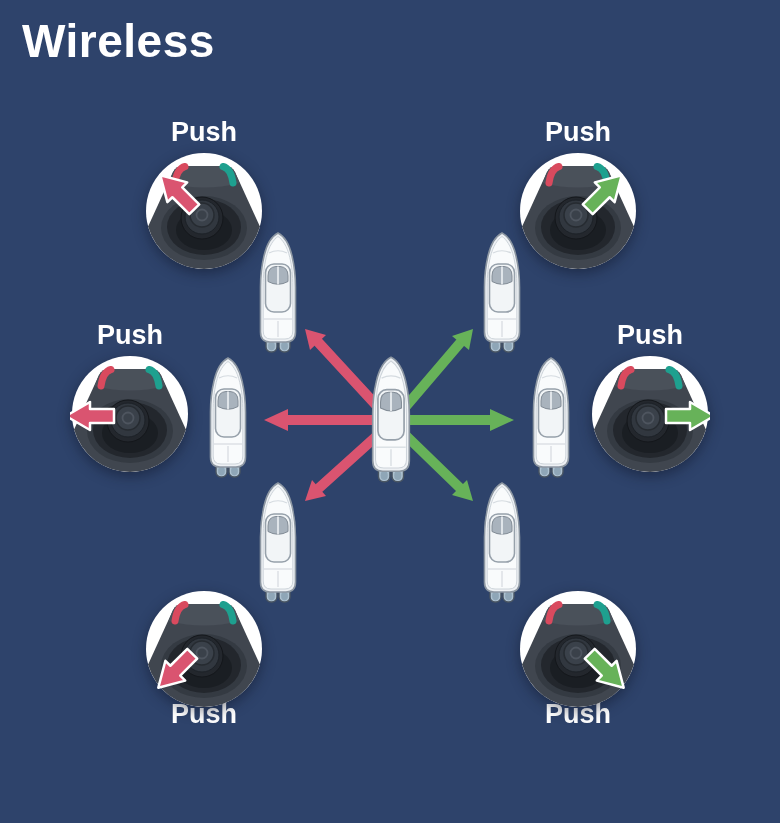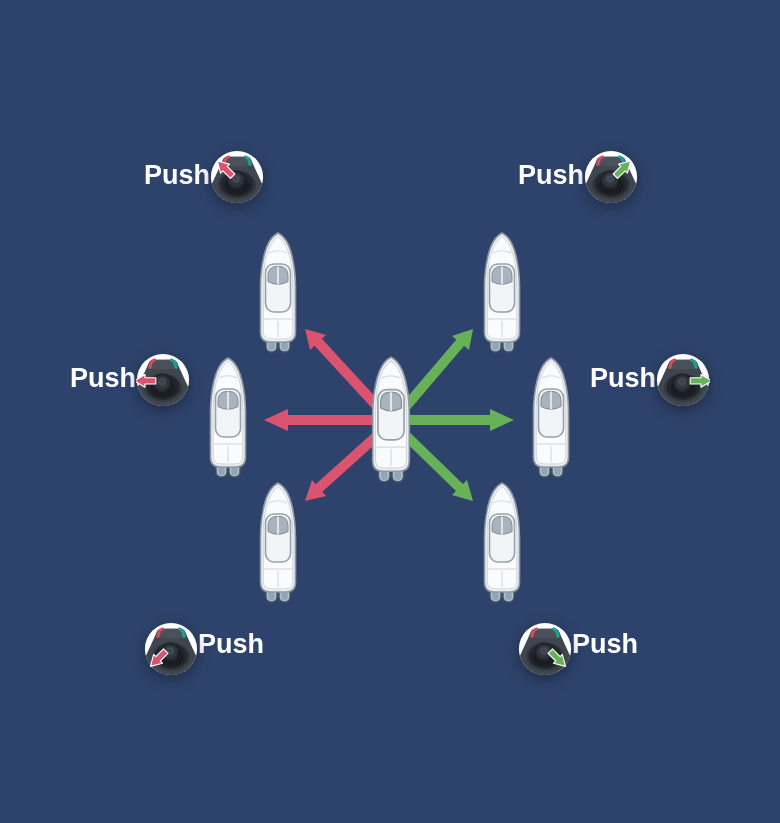--- a/index.html
+++ b/index.html
@@ -4,34 +4,35 @@
 <style>
   html,body{margin:0;padding:0;background:#2e436b;}
   .canvas{
     position:relative;width:780px;height:823px;overflow:hidden;
     background:#2e436b;font-family:"Liberation Sans",sans-serif;
   }
   .title{
     position:absolute;left:22px;top:14px;color:#ffffff;
     font-size:46px;font-weight:700;letter-spacing:0.5px;
   }
-  .unit{position:absolute;width:120px;display:flex;flex-direction:row;align-items:center;}
+  .unit{position:absolute;width:120px;display:flex;flex-direction:column;align-items:center;}
   .push{
     color:#ffffff;font-size:27px;font-weight:700;line-height:30px;height:30px;
     text-align:center;margin-bottom:4px;
   }
   .push.below{margin-bottom:0;margin-top:-10px;}
   .joy{filter:drop-shadow(0 4px 7px rgba(8,14,28,.45));}
   .overlay{position:absolute;left:0;top:0;pointer-events:none;}
 </style>
 </head>
 <body>
 
 <div class="canvas">
 
+  <div class="title">Wireless</div>
 
   <svg width="0" height="0" style="position:absolute" aria-hidden="true">
     <symbol id="boat" viewBox="0 0 44 124">
       <g>
         <rect x="10" y="100" width="11" height="21" rx="5" fill="#aec2d1" stroke="#4a5663" stroke-width="1.4"></rect>
         <rect x="23" y="100" width="11" height="21" rx="5" fill="#aec2d1" stroke="#4a5663" stroke-width="1.4"></rect>
         <ellipse cx="15.5" cy="115" rx="3.4" ry="4.4" fill="#8fa6b7"></ellipse>
         <ellipse cx="28.5" cy="115" rx="3.4" ry="4.4" fill="#8fa6b7"></ellipse>
       </g>
       <path d="M22,2 C17,4.5 11,12 8,25 C5.5,35.5 4.5,44 4.5,56 L4.5,101 Q4.5,111 14,111 L30,111 Q39.5,111 39.5,101 L39.5,56 C39.5,44 38.5,35.5 36,25 C33,12 27,4.5 22,2 Z" fill="#eef1f4" stroke="#8d97a2" stroke-width="1.6" stroke-linejoin="round"></path>

